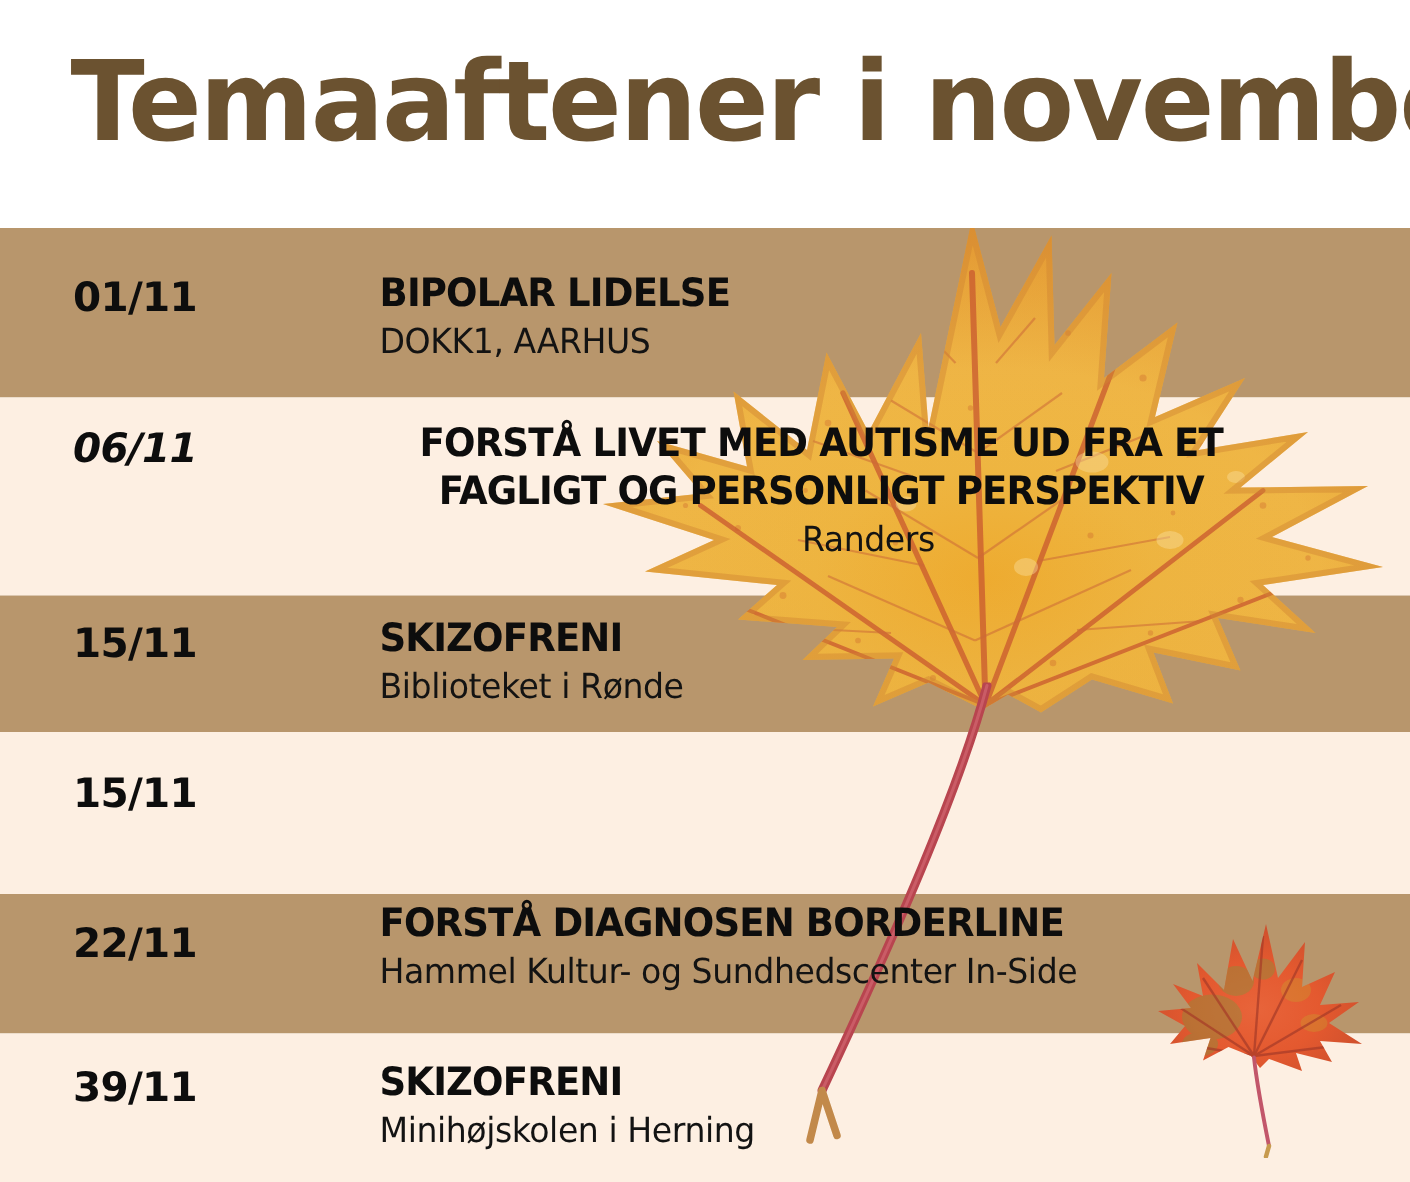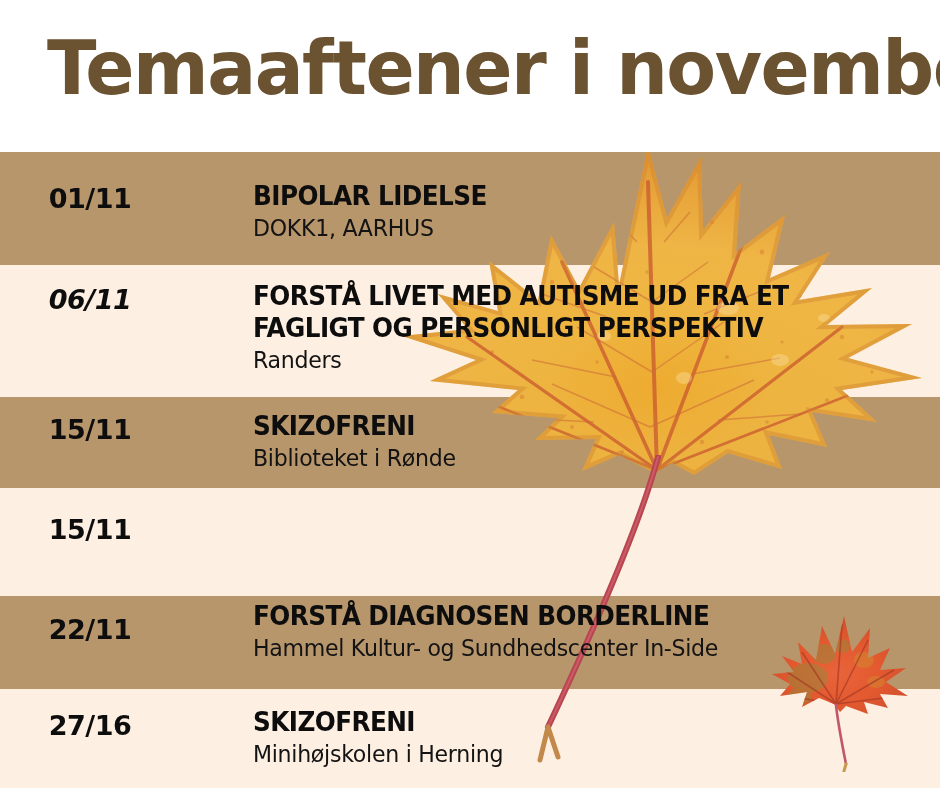--- a/index.html
+++ b/index.html
@@ -283,21 +283,21 @@
     <div class="row" style="top:152px;height:113px;">
       <div class="date" style="top:32px;">01/11</div>
       <div class="detail" style="top:28px;">
         <div class="ev-title">BIPOLAR LIDELSE</div>
         <div class="ev-venue">DOKK1, AARHUS</div>
       </div>
     </div>
 
     <div class="row" style="top:265px;height:132px;">
       <div class="date" style="top:20px;font-style:italic;">06/11</div>
-      <div class="detail" style="top:15px;">
+      <div class="detail" style="top:15px;text-align:center;">
         <div class="ev-title two-line">FORSTÅ LIVET MED AUTISME UD FRA ET FAGLIGT OG PERSONLIGT PERSPEKTIV</div>
         <div class="ev-venue">Randers</div>
       </div>
     </div>
 
     <div class="row" style="top:397px;height:91px;">
       <div class="date" style="top:18px;">15/11</div>
       <div class="detail" style="top:13px;">
         <div class="ev-title">SKIZOFRENI</div>
         <div class="ev-venue">Biblioteket i Rønde</div>
@@ -310,21 +310,21 @@
 
     <div class="row" style="top:596px;height:93px;">
       <div class="date" style="top:19px;">22/11</div>
       <div class="detail" style="top:4px;">
         <div class="ev-title">FORSTÅ DIAGNOSEN BORDERLINE</div>
         <div class="ev-venue">Hammel Kultur- og Sundhedscenter In-Side</div>
       </div>
     </div>
 
     <div class="row" style="top:689px;height:99px;">
-      <div class="date" style="top:22px;">27/16</div>
+      <div class="date" style="top:22px;">39/11</div>
       <div class="detail" style="top:17px;">
         <div class="ev-title">SKIZOFRENI</div>
         <div class="ev-venue">Minihøjskolen i Herning</div>
       </div>
     </div>
 
   </div>
 </div>
 
 </body></html>

